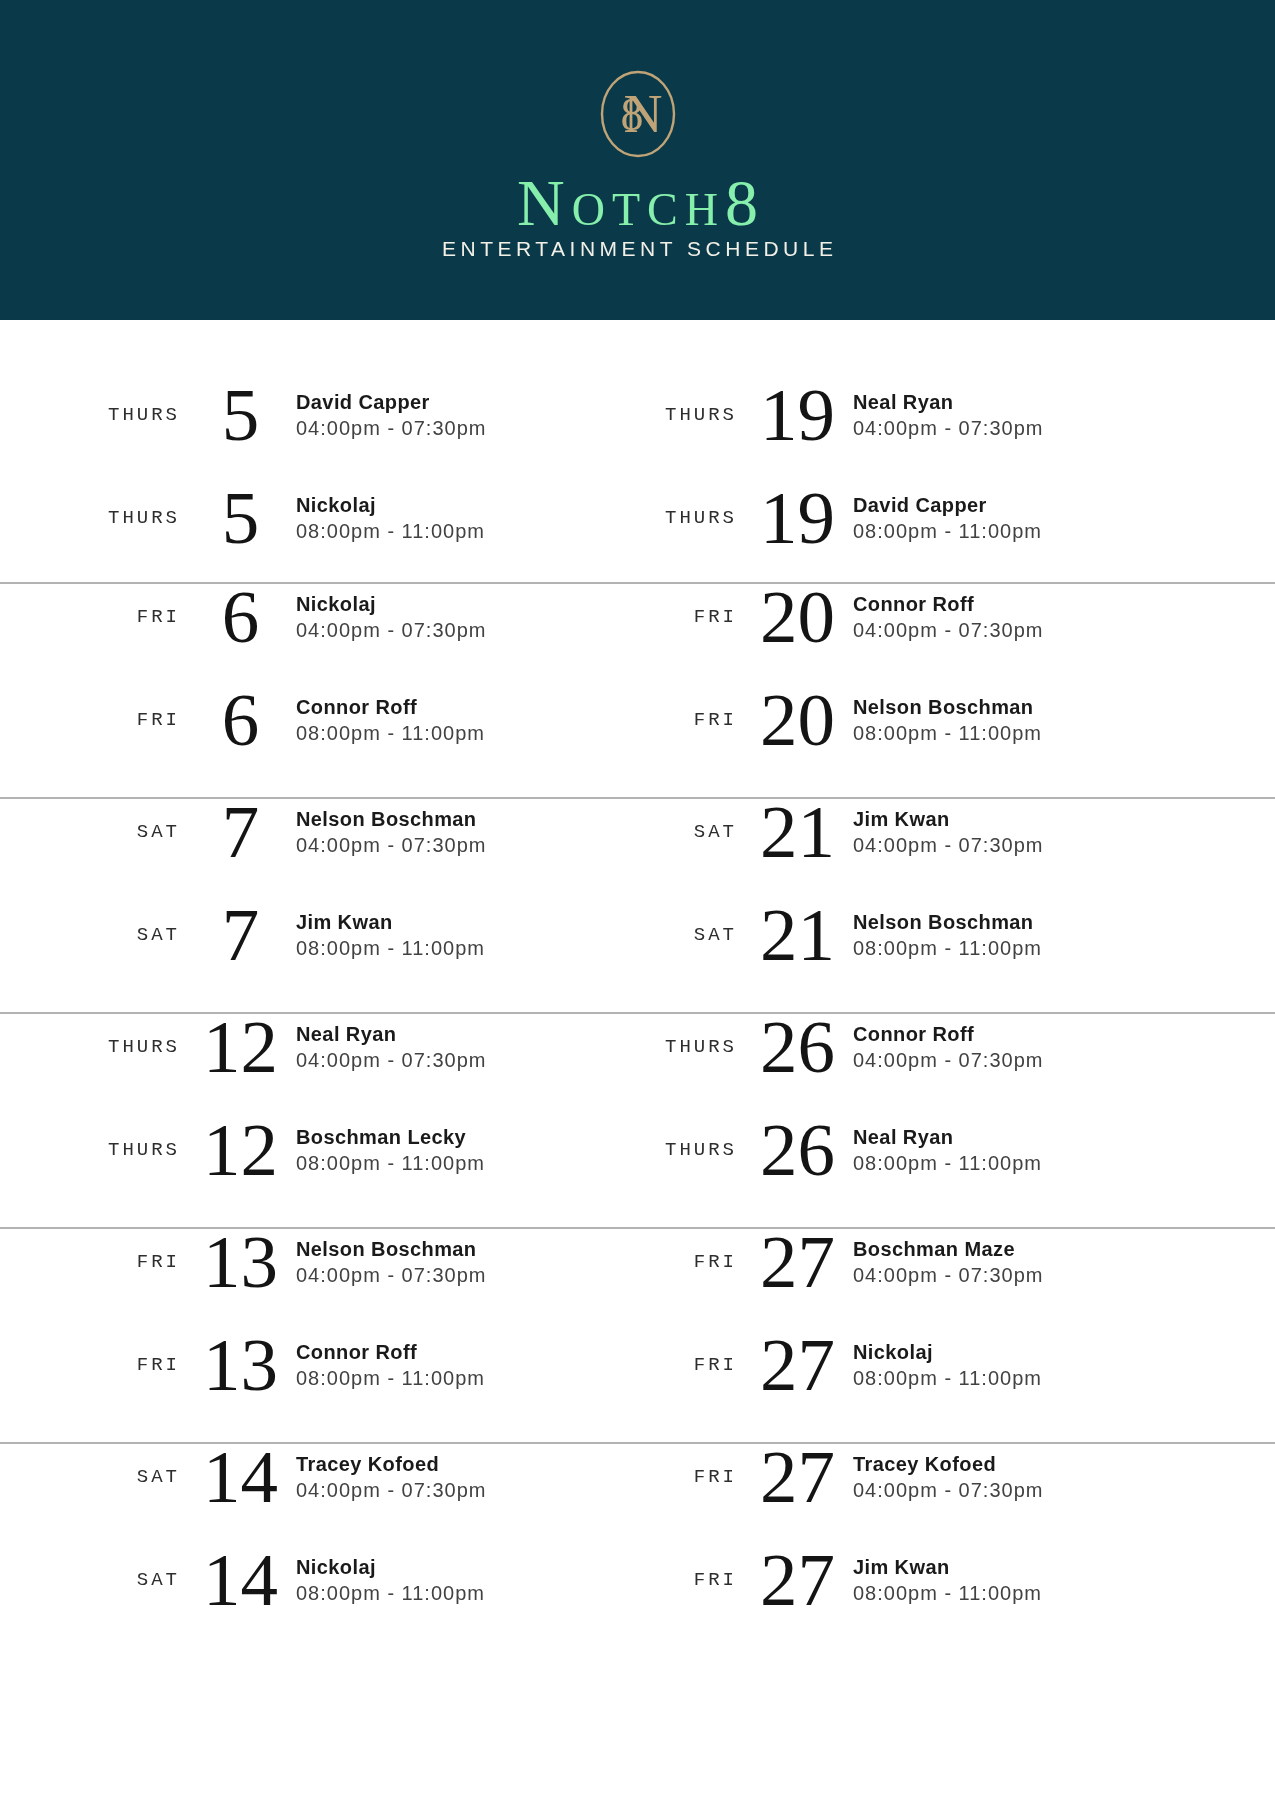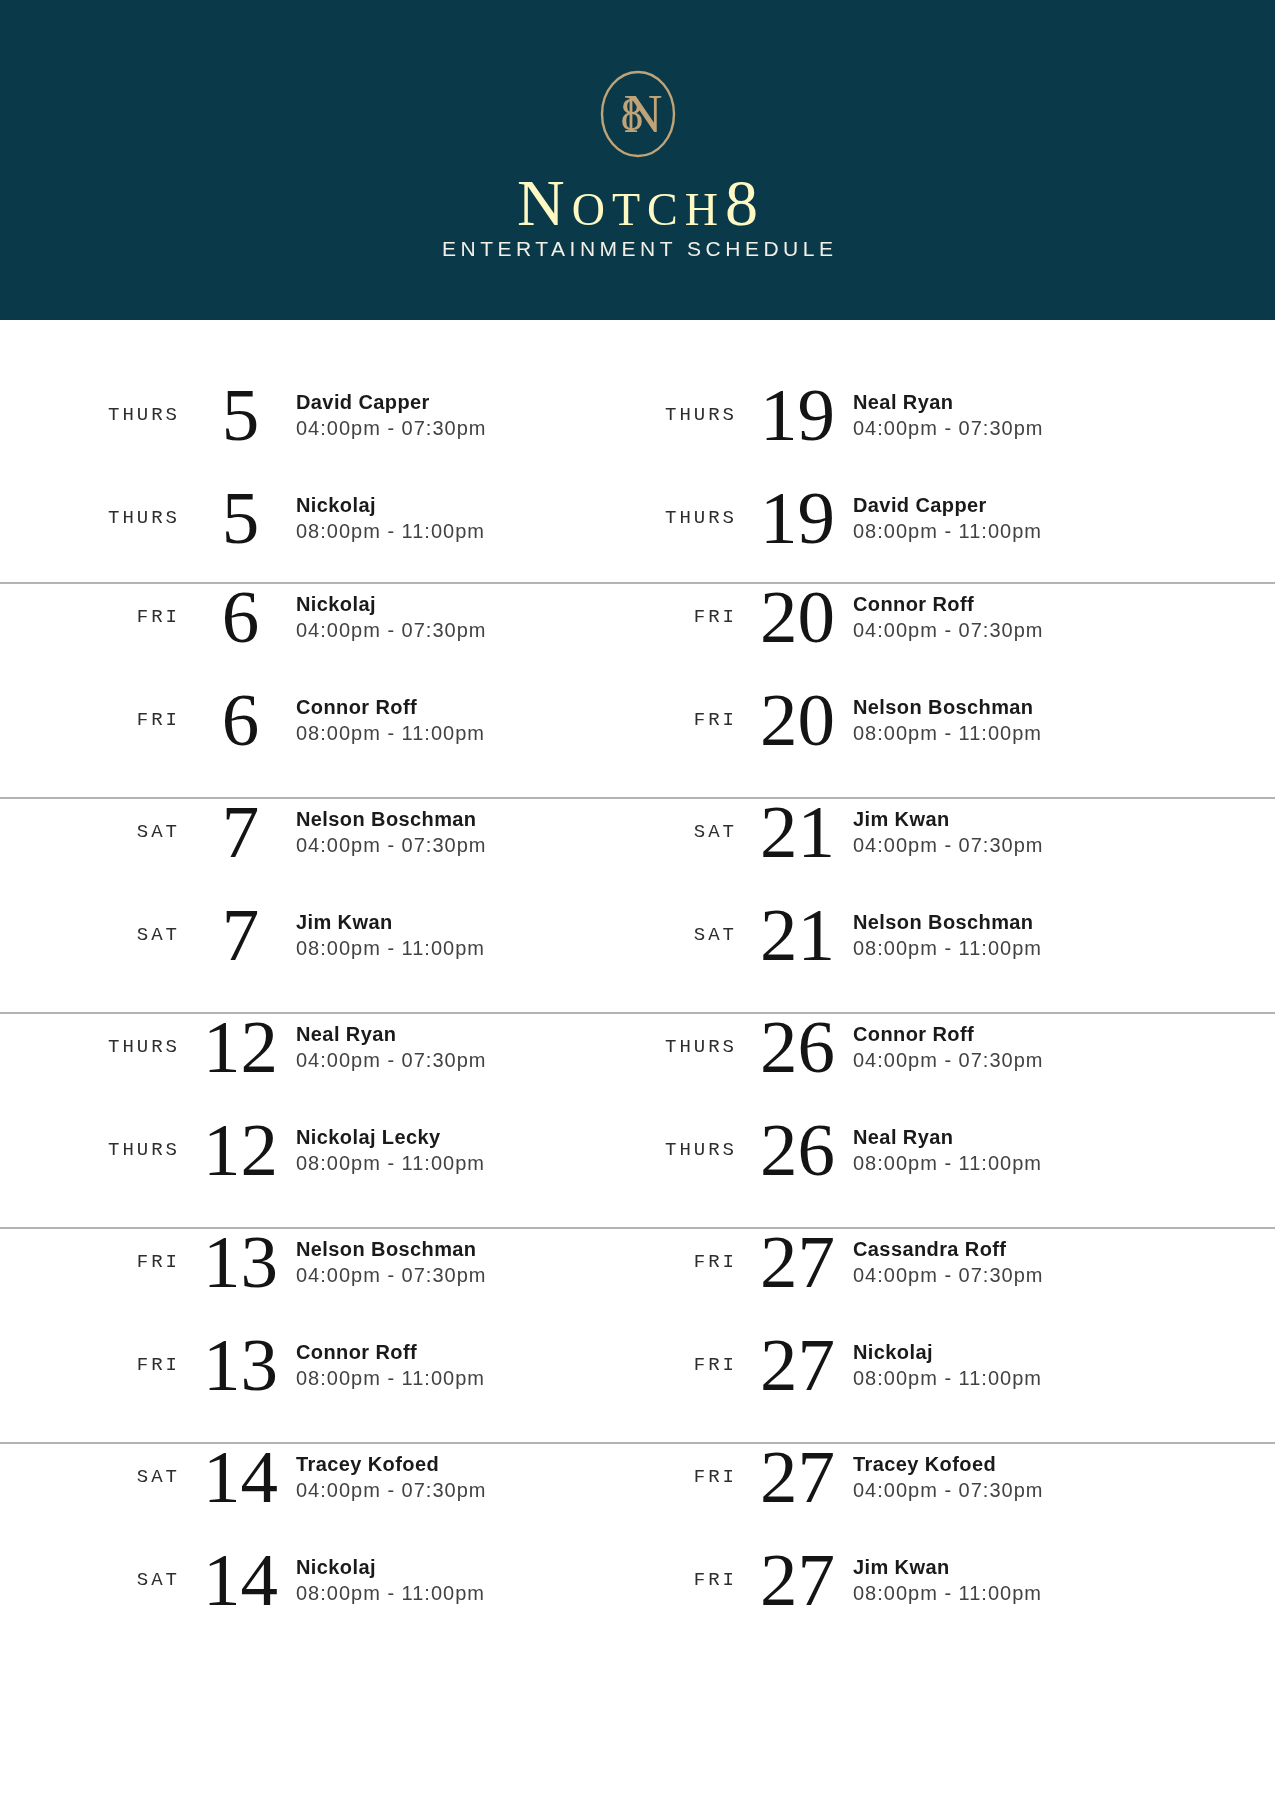--- a/index.html
+++ b/index.html
@@ -18,21 +18,21 @@
     background:#0a3a49;
     display:flex; flex-direction:column; align-items:center;
   }
   .monogram { margin-top:70px; width:76px; height:88px; }
   .brand {
     margin-top:12px;
     font-family:"Liberation Serif","DejaVu Serif",serif;
     font-variant:small-caps;
     font-size:66px; line-height:1;
     letter-spacing:7px;
-    color:#fef9c3;
+    color:#86efac;
     text-indent:7px; 
   }
   .subtitle {
     margin-top:0;
     font-size:21px; line-height:1.2;
     letter-spacing:4.5px;
     color:#f3f0e8;
     text-indent:4.5px;
   }
 
@@ -234,21 +234,21 @@
           <span class="name">Connor Roff</span>
           <span class="time">04:00pm - 07:30pm</span>
         </span>
       </div>
     </div>
     <div class="row">
       <div class="slot">
         <span class="day">THURS</span>
         <span class="num">12</span>
         <span class="info">
-          <span class="name">Nickolaj Lecky</span>
+          <span class="name">Boschman Lecky</span>
           <span class="time">08:00pm - 11:00pm</span>
         </span>
       </div>
       <div class="slot">
         <span class="day">THURS</span>
         <span class="num">26</span>
         <span class="info">
           <span class="name">Neal Ryan</span>
           <span class="time">08:00pm - 11:00pm</span>
         </span>
@@ -263,21 +263,21 @@
         <span class="num">13</span>
         <span class="info">
           <span class="name">Nelson Boschman</span>
           <span class="time">04:00pm - 07:30pm</span>
         </span>
       </div>
       <div class="slot">
         <span class="day">FRI</span>
         <span class="num">27</span>
         <span class="info">
-          <span class="name">Cassandra Roff</span>
+          <span class="name">Boschman Maze</span>
           <span class="time">04:00pm - 07:30pm</span>
         </span>
       </div>
     </div>
     <div class="row">
       <div class="slot">
         <span class="day">FRI</span>
         <span class="num">13</span>
         <span class="info">
           <span class="name">Connor Roff</span>

